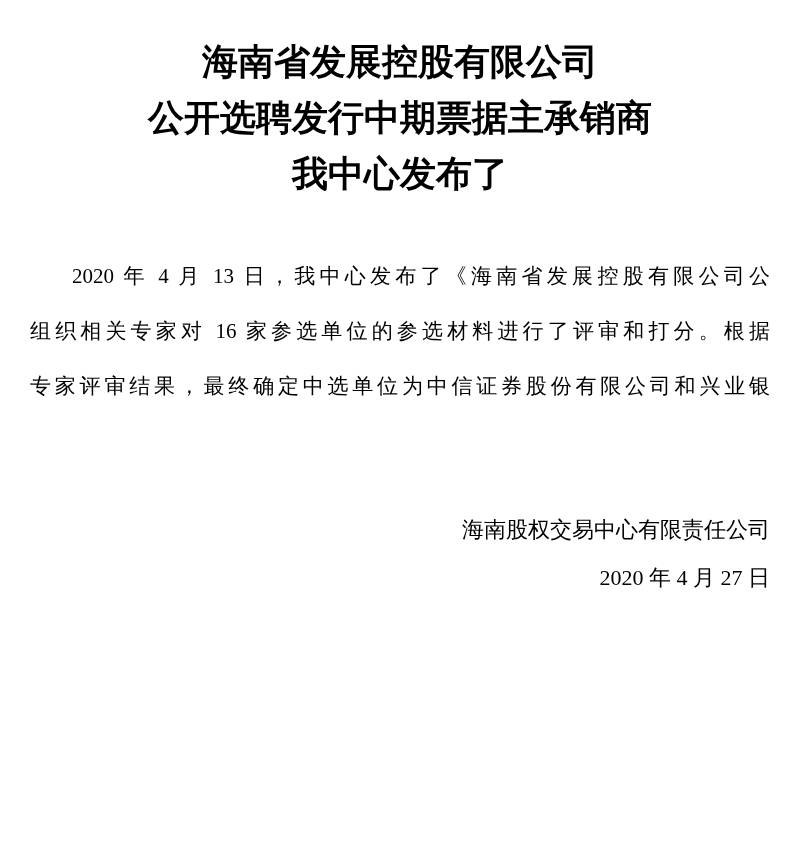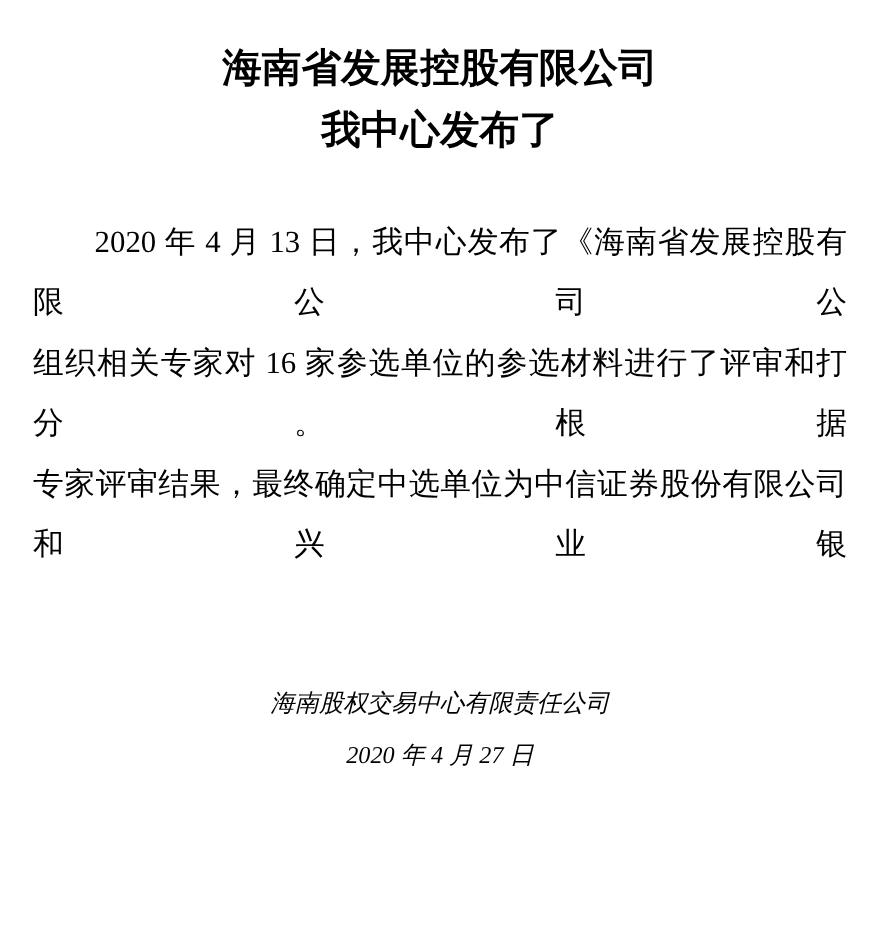--- a/index.html
+++ b/index.html
@@ -16,49 +16,49 @@
   }
   .title {
     padding-top: 34px;
     text-align: center;
     font-size: 36px;
     line-height: 56px;
     font-weight: bold;
   }
   .body-text {
     margin-top: 47px;
-    font-size: 28px;
+    font-size: 21px;
     line-height: 55px;
   }
   .line {
     width: 100%;
   }
   .jl {
     
     text-align: justify;
     text-align-last: justify;
   }
   .indent {
     text-indent: 2em;
   }
   .signature {
     margin-top: 92px;
-    text-align: center;
+    text-align: right;
     font-size: 22px;
     line-height: 48px;
-    font-style: italic;
   }
 </style>
 </head>
 <body>
 
 <div class="page">
 
   <div class="title">
     <div class="line">海南省发展控股有限公司</div>
+    <div class="line">公开选聘发行中期票据主承销商</div>
     <div class="line">我中心发布了</div>
   </div>
 
   <div class="body-text">
     <div class="line jl indent">2020 年 4 月 13 日，我中心发布了《海南省发展控股有限公司公</div>
     <div class="line jl">组织相关专家对 16 家参选单位的参选材料进行了评审和打分。根据</div>
     <div class="line jl">专家评审结果，最终确定中选单位为中信证券股份有限公司和兴业银</div>
   </div>
 
   <div class="signature">

